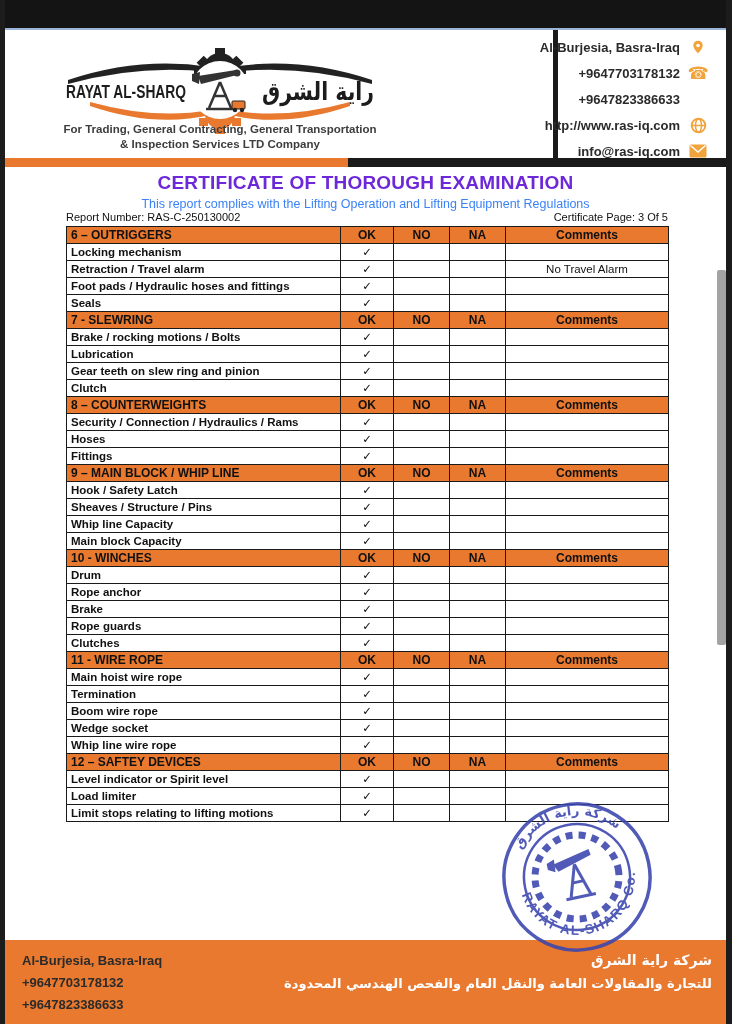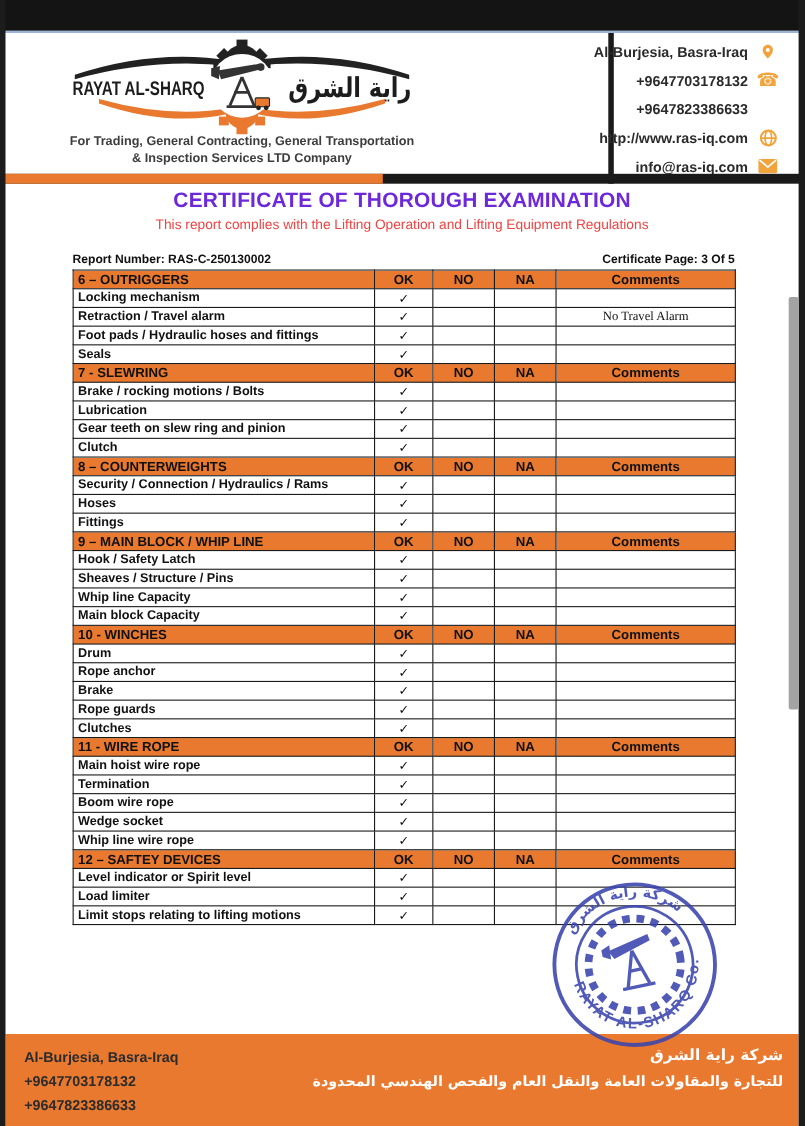--- a/index.html
+++ b/index.html
@@ -12,47 +12,47 @@
   
   .top-bar { position:absolute; left:0; top:0; width:732px; height:28px; background:#141414; z-index:5; }
   .top-bar-line { position:absolute; left:0; top:28px; width:732px; height:2px; background:#9bb5d6; z-index:5; }
   .edge-left { position:absolute; left:0; top:0; width:5px; height:1024px; background:#1c1c1c; z-index:6; }
   .edge-right { position:absolute; right:0; top:0; width:6px; height:1024px; background:#1c1c1c; z-index:6; }
   .scrollbar-thumb { position:absolute; right:6px; top:270px; width:9px; height:375px; background:#a3a3a3; border-radius:2px; z-index:9; }
 
   
   .header { position:absolute; left:5px; top:30px; width:721px; height:128px; background:#fff; }
   .header-vline { position:absolute; left:548px; top:0; width:5px; height:137px; background:#1a1a1a; }
-  .logo-wrap { position:absolute; left:55px; top:2px; width:320px; height:92px;text-align:right; }
+  .logo-wrap { position:absolute; left:55px; top:14px; width:320px; height:92px;text-align:right; }
   .tagline { position:absolute; left:10px; top:92px; width:410px; text-align:center;
     font-size:11.5px; font-weight:bold; color:#3d3d3d; line-height:15px; }
   .contacts { position:absolute; right:18px; top:8px; display:flex; flex-direction:column; gap:8px; }
   .contact-row { display:flex; align-items:center; justify-content:flex-end; height:18px; }
   .contact-text { font-size:13px; font-weight:bold; color:#2a2a2a; margin-right:8px; }
   .contact-icon { width:20px; height:18px; display:flex; align-items:center; justify-content:center; }
   .phone-glyph { color:#f1a33c; font-size:17px; font-family:"DejaVu Sans", sans-serif; line-height:18px; }
 
   
   .divider { position:absolute; left:0; top:158px; width:732px; height:9px; background:#1a1a1a; }
   .divider-orange { position:absolute; left:0; top:0; width:348px; height:9px; background:#e8792f; }
 
   
   .content { position:absolute; left:5px; top:167px; width:721px; }
   .doc-title { text-align:center; margin-top:5px; font-size:19px; font-weight:bold; color:#6d28d9; letter-spacing:0.2px; }
-  .doc-subtitle { text-align:center; margin-top:3px; font-size:12.5px; color:#ef4444; }
-  .meta-row { display:flex; justify-content:space-between; margin:19px 58px 0 61px; font-size:11px; font-weight:bold; color:#111; }
+  .doc-subtitle { text-align:center; margin-top:3px; font-size:12.5px; color:#3b82f6; }
+  .meta-row { display:flex; justify-content:space-between; margin:0 58px 0 61px; font-size:11px; font-weight:normal; color:#111; }
 
   table.checklist { border-collapse:collapse; margin:3px 0 0 61px; width:602px; table-layout:fixed;padding-left:45px; }
   table.checklist td, table.checklist th { border:1px solid #1a1a1a; height:17px; padding:0 4px;
     font-size:11.5px; color:#111; overflow:hidden; white-space:nowrap; }
   tr.section-row th { background:#e8792f; font-weight:bold; text-align:left; font-size:12px; }
   tr.section-row th.c { text-align:center; }
   td.item { font-weight:bold; text-align:left;margin-top:36px; }
   td.mark, td.blank { text-align:center; font-size:12px; }
-  td.comment { text-align:center; font-size:10px; font-weight:normal; color:#222;font-family:Liberation Serif, serif; }
+  td.comment { text-align:center; font-size:10px; font-weight:normal; color:#222; }
 
   
   .stamp { position:absolute; left:498px; top:798px; width:158px; height:158px; z-index:4;
     transform:rotate(-12deg); opacity:0.88; }
 
   
   .footer { position:absolute; left:5px; bottom:0; width:721px; height:84px; background:#e8792f; z-index:3; }
   .footer-left { position:absolute; left:17px; top:10px; font-size:13px; font-weight:bold; color:#2b2b2b; line-height:22px; }
   .footer-right { position:absolute; right:14px; top:8px; text-align:right; color:#ffffff;
     font-family:"DejaVu Sans", sans-serif; direction:rtl; }

